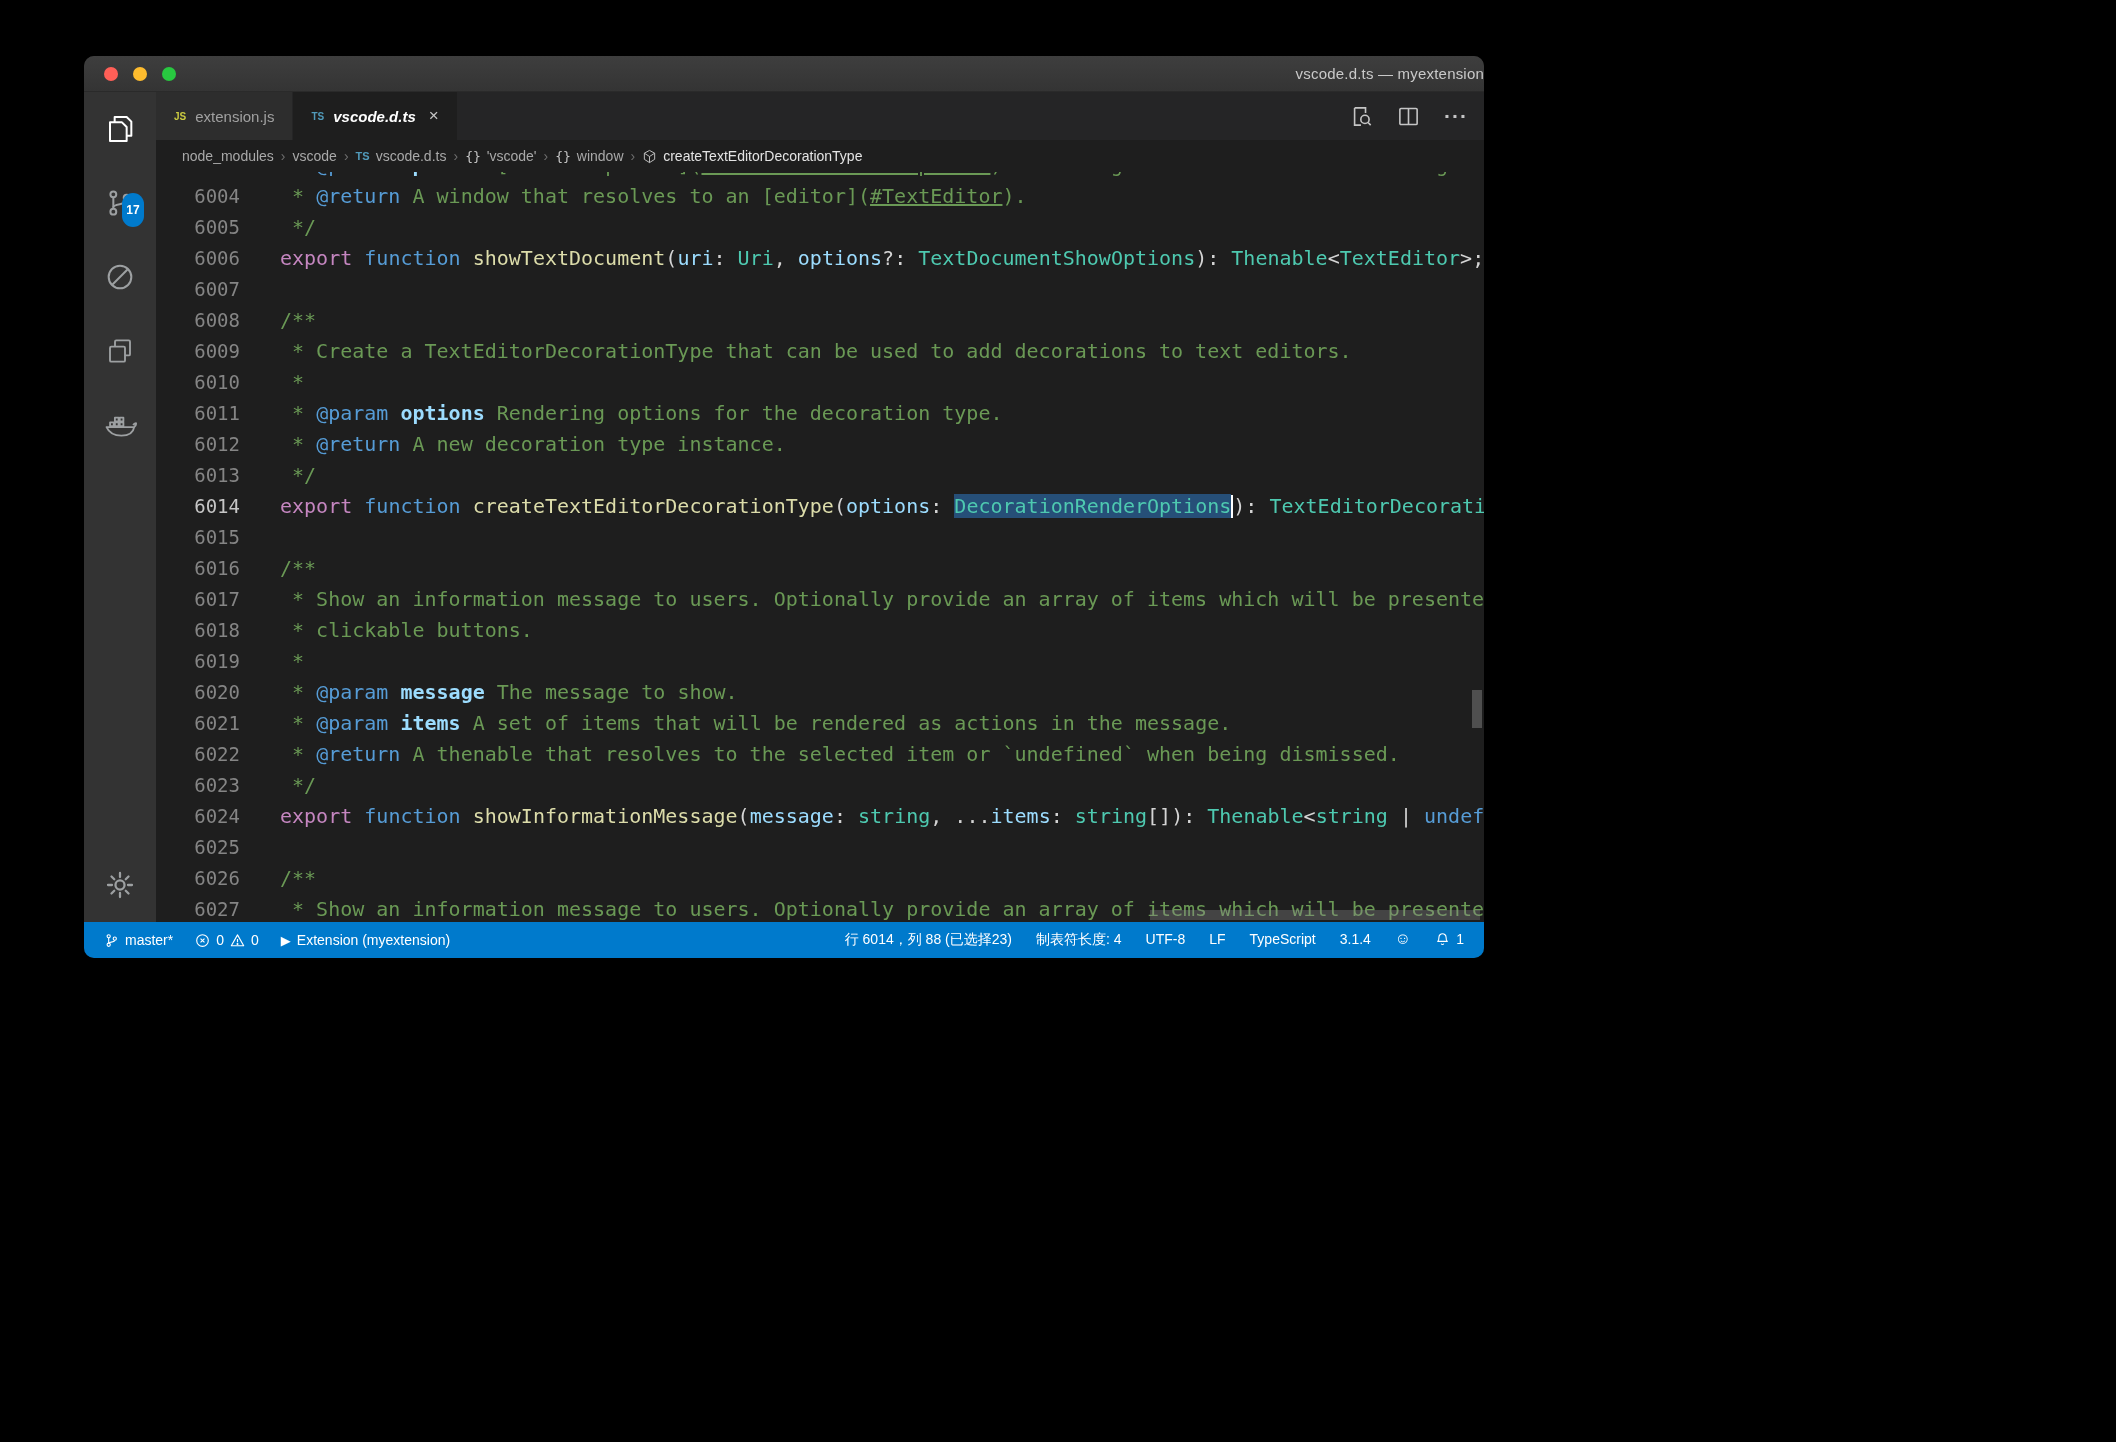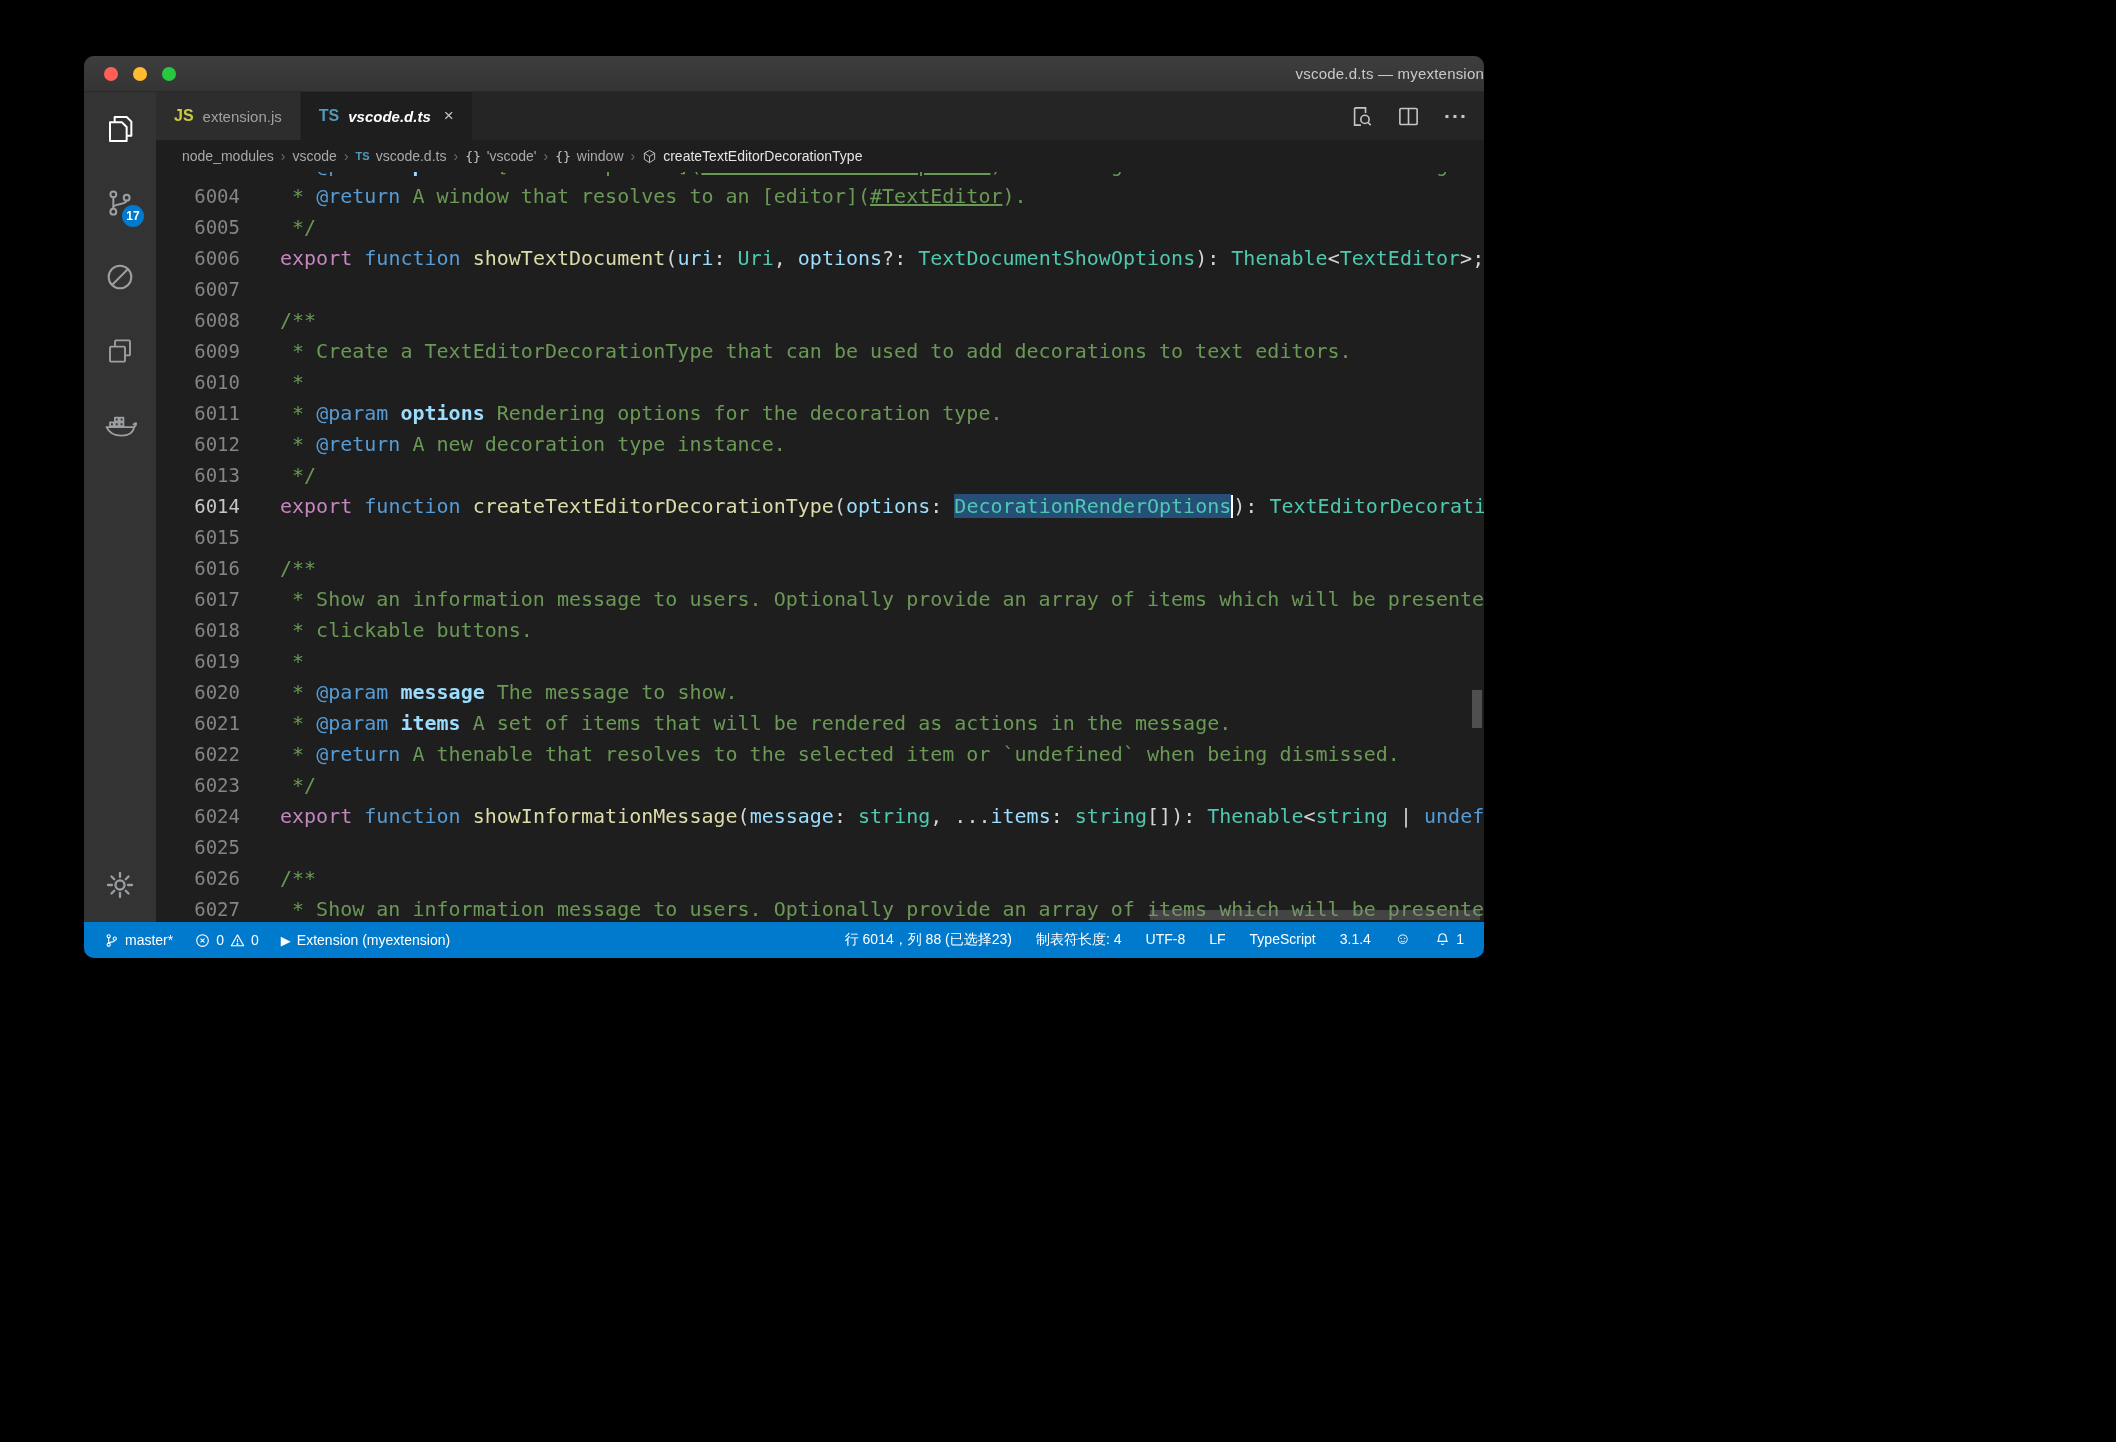--- a/index.html
+++ b/index.html
@@ -35,36 +35,36 @@
 
   
   .wbody { flex:1; display:flex; min-height:0; }
 
   
   .activitybar { width:72px; flex:none; background:#333333; display:flex; flex-direction:column; align-items:stretch; color:#9da0a2; }
   .act-item { height:74px; display:flex; align-items:center; justify-content:center; position:relative; cursor:pointer; }
   .act-item.active { color:#ffffff; }
   .act-badge {
     position:absolute; right:12px; bottom:13px;
-    min-width:22px; height:22px; padding:0 4px;
+    min-width:22px; height:34px; padding:0 4px;
     background:#007acc; color:#fff; border-radius:11px;
     font-size:12px; font-weight:bold; display:flex; align-items:center; justify-content:center;
   }
   .act-spacer { flex:1; }
 
   
   .maincol { flex:1; min-width:0; display:flex; flex-direction:column; }
 
   
   .tabbar { height:48px; flex:none; background:#252526; display:flex; position:relative; }
   .tab { display:flex; align-items:center; gap:9px; padding:0 18px; font-size:15px; cursor:pointer; }
   .tab.inactive { background:#2d2d2d; color:#a0a0a0; border-right:1px solid #252526; }
   .tab.active { background:#1e1e1e; color:#ffffff; }
   .tab.active .tab-label { font-style:italic; font-weight:bold; }
-  .ficon { font-weight:bold; font-size:16px; }
+  .ficon { font-weight:bold; font-size:10px; }
   .ficon.js { color:#cbcb41; }
   .ficon.ts { color:#519aba; }
   .tab-close { color:#c5c5c5; font-size:17px; margin-left:4px; }
   .editor-actions { position:absolute; right:16px; top:0; height:48px; display:flex; align-items:center; gap:24px; color:#c5c5c5; }
   .ellipsis { font-size:21px; font-weight:bold; letter-spacing:1px; line-height:20px; }
 
   
   .breadcrumbs { height:32px; flex:none; background:#1e1e1e; display:flex; align-items:center; padding-left:26px; font-size:14px; color:#a9a9a9; }
   .crumb { display:flex; align-items:center; gap:6px; cursor:pointer; }
   .crumb.last { color:#e4e4e4; }

